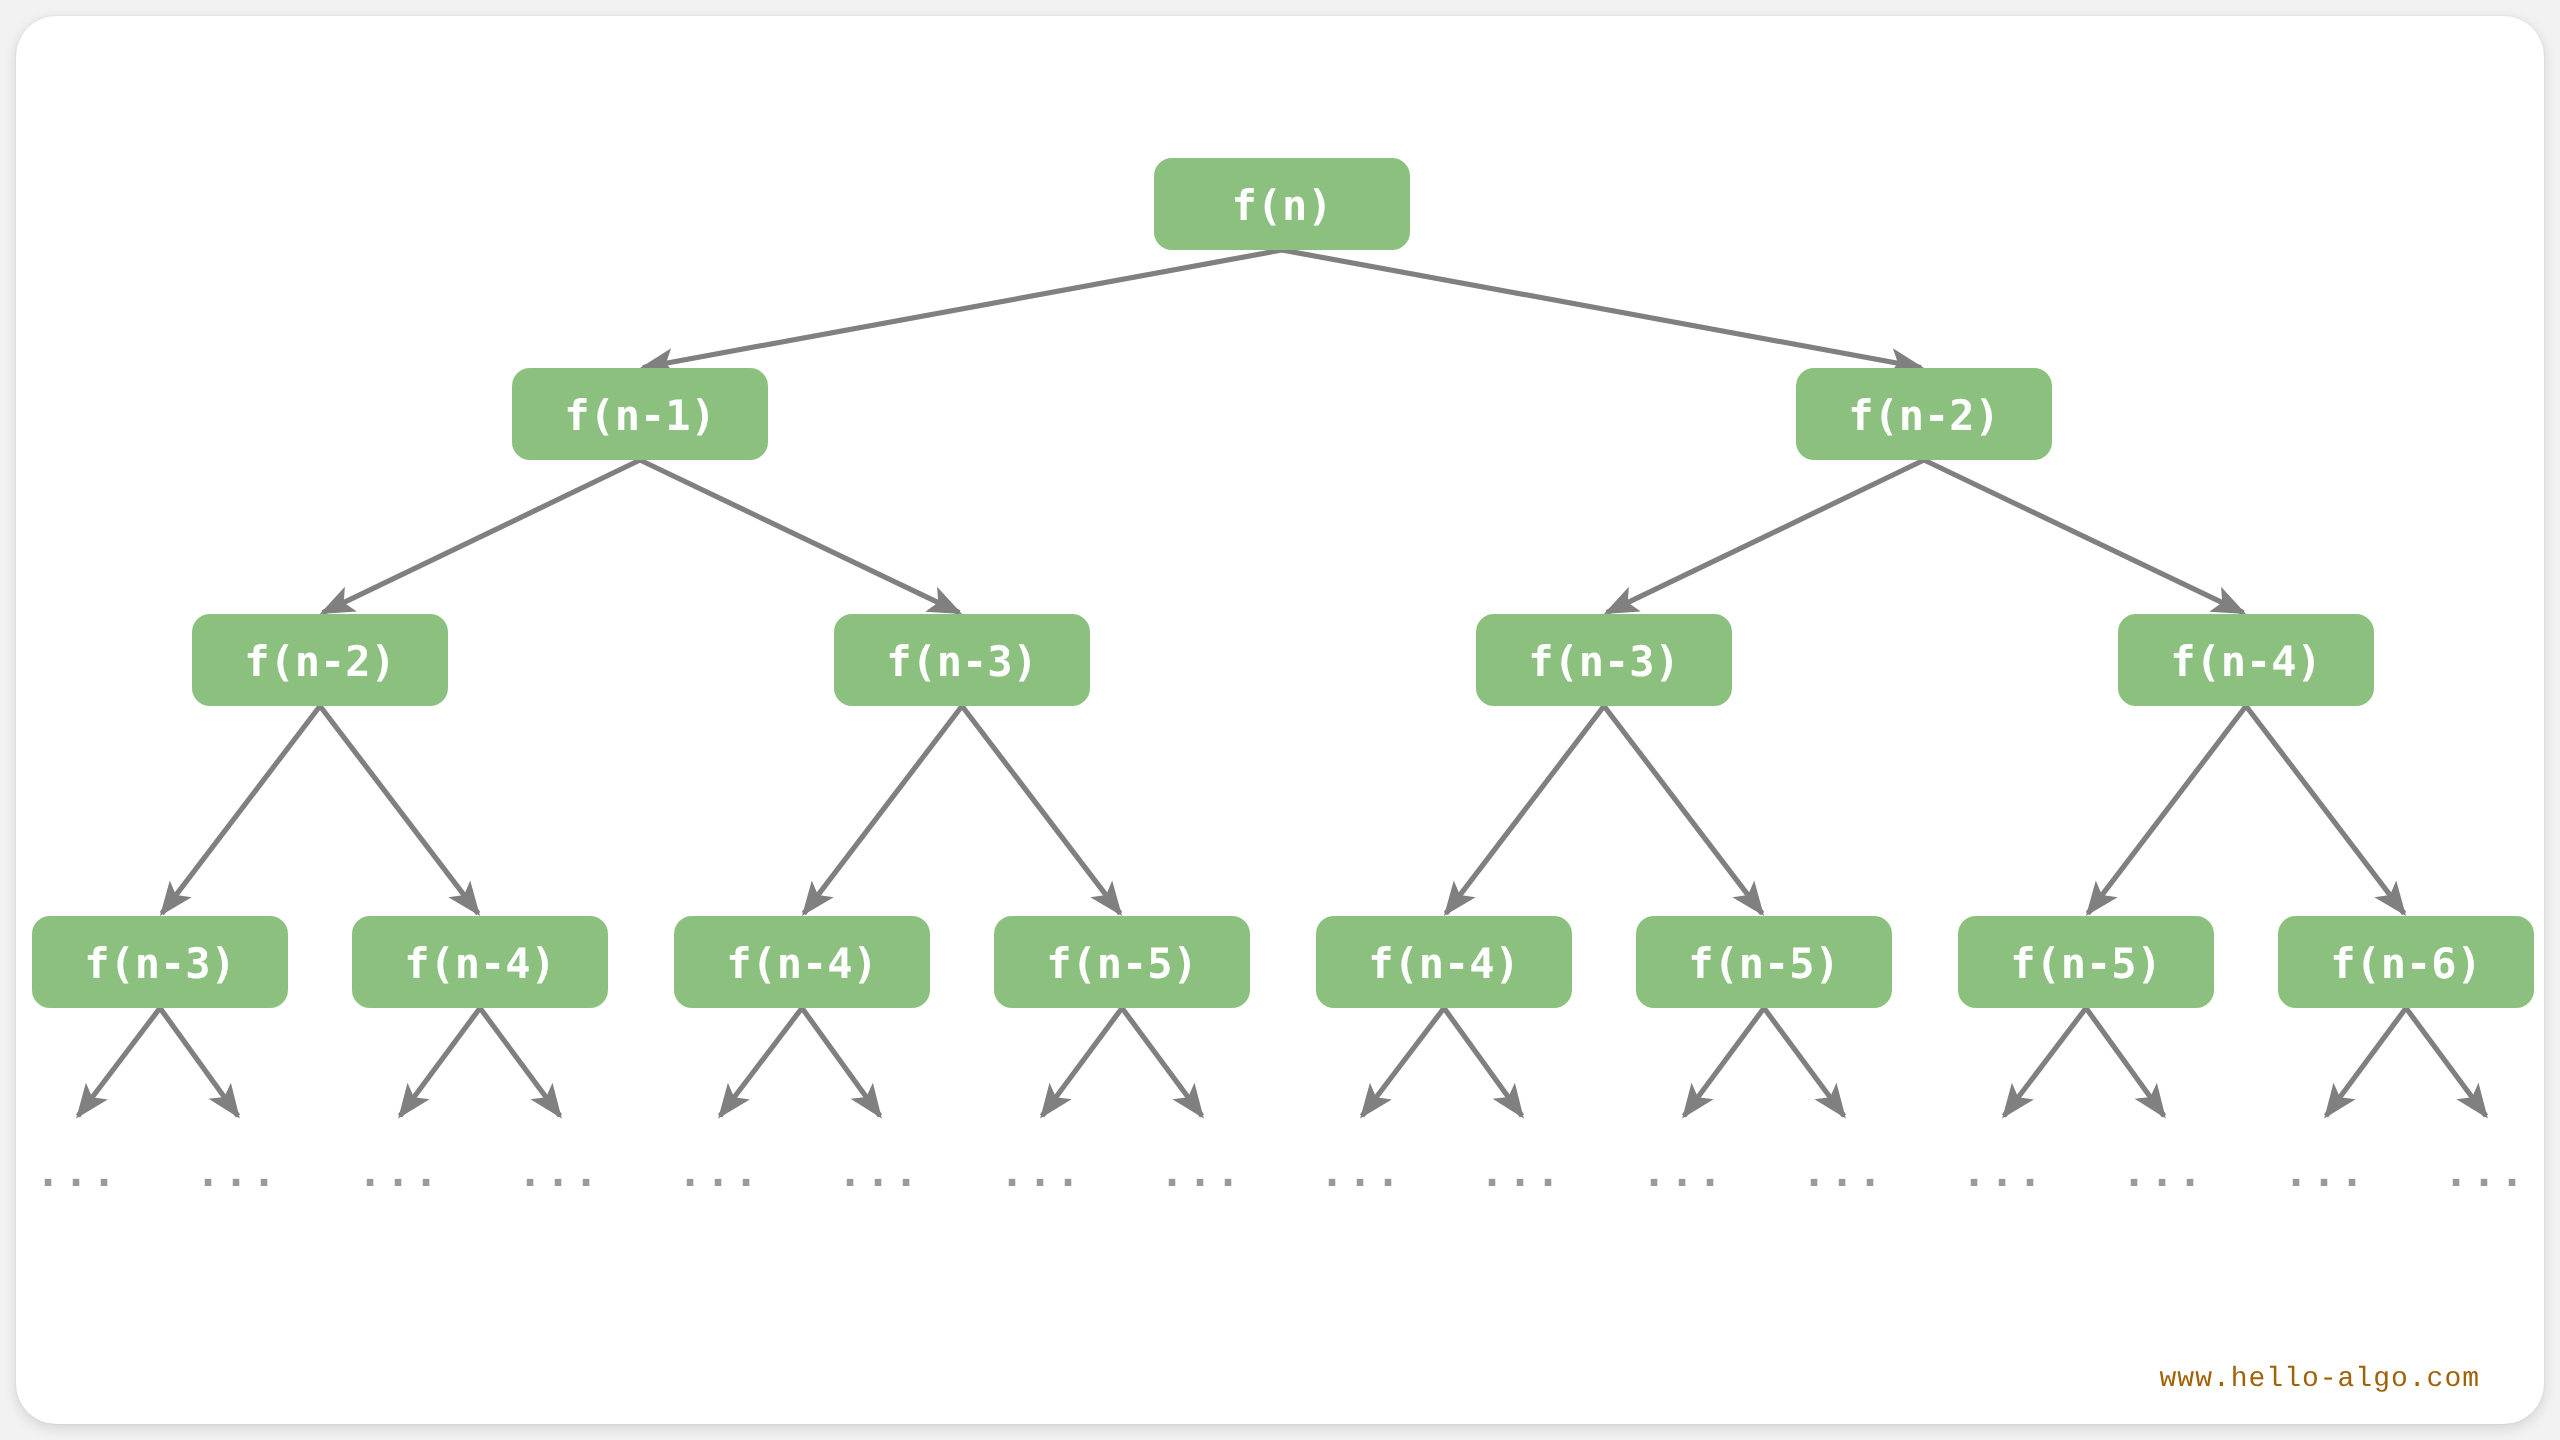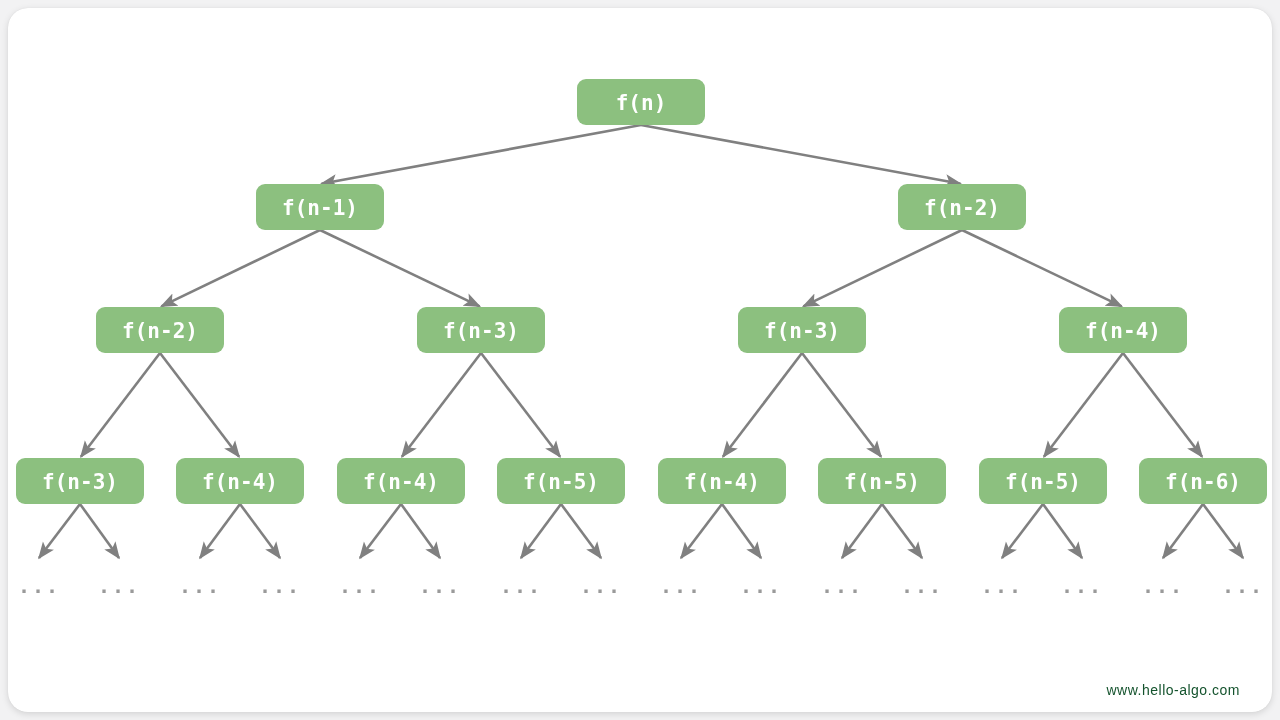--- a/index.html
+++ b/index.html
@@ -59,22 +59,22 @@
     font-size: 20px;
     font-weight: bold;
     text-anchor: middle;
     dominant-baseline: central;
     letter-spacing: 2px;
   }
   .watermark {
     position: absolute;
     right: 40px;
     bottom: 22px;
-    color: #14532d;
-    font-family: Liberation Sans, sans-serif;
+    color: #a16207;
+    font-family: Liberation Mono, monospace;
     font-size: 14px;
     letter-spacing: 0.5px;
     white-space: nowrap;
   }
 </style>
 </head>
 <body>
 
 <div id="stage">
   <div class="card"></div>

